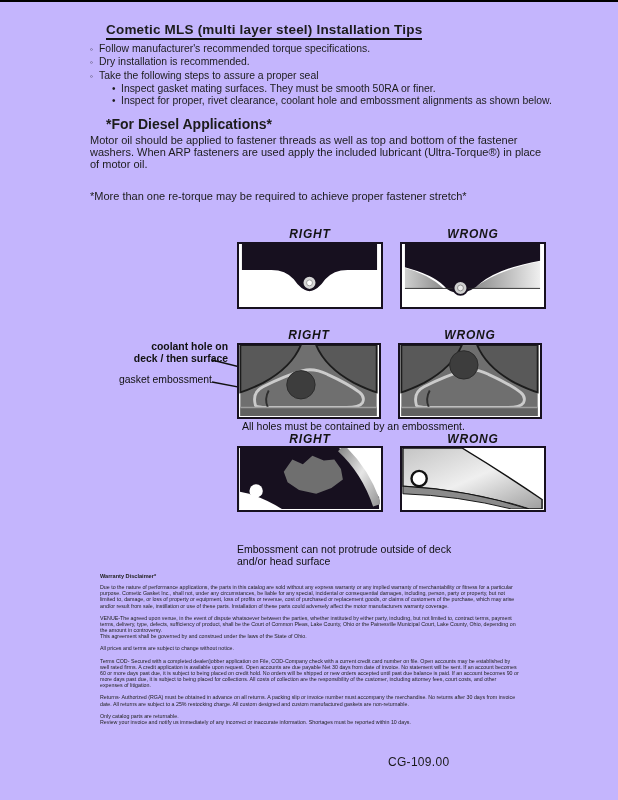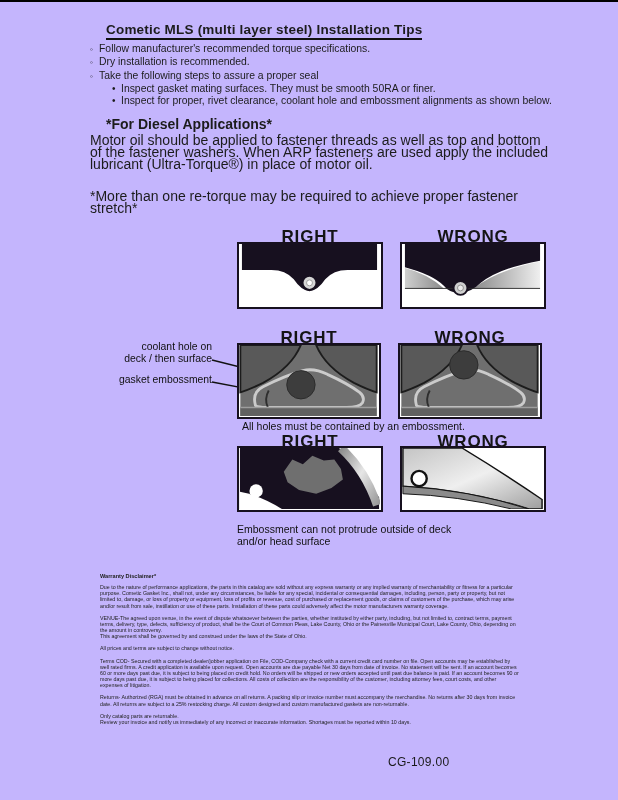--- a/index.html
+++ b/index.html
@@ -10,25 +10,25 @@
   .title {position:absolute; left:106px; top:22px; font-size:13.5px; font-weight:bold;
           letter-spacing:0.2px; border-bottom:2px solid #111; padding-bottom:1px; white-space:nowrap;}
 
   .tips {position:absolute; left:90px; top:43px; font-size:10.4px; line-height:12.3px;}
   .b-row {display:flex; align-items:baseline;}
   .b-row .mark {width:9px; flex:0 0 9px; font-size:8px;}
   .b-row.sub {margin-left:22px;}
   .b-row.sub .mark {font-size:10px;}
 
   .diesel-h {position:absolute; left:106px; top:116px; font-size:14px; font-weight:bold;}
-  .para {position:absolute; left:90px; width:462px; font-size:14px; line-height:12.2px;}
+  .para {position:absolute; left:90px; width:462px; font-size:11px; line-height:12.2px;}
   .p1 {top:134px;} .p2 {top:162px;} .pnote {top:190px;}
 
-  .dlabel {position:absolute; width:146px; text-align:center; font-size:17px; font-weight:bold;
-           letter-spacing:0.8px; color:#141414;}
+  .dlabel {position:absolute; width:146px; text-align:center; font-size:12px; font-weight:bold;
+           letter-spacing:0.8px; color:#141414;font-style:italic;}
   .panel {position:absolute; border:2.5px solid #17101f; background:#fff; box-sizing:border-box;}
   .panel svg {display:block;}
   .caption {position:absolute; font-size:10.5px; line-height:11.6px; color:#111; white-space:nowrap;}
 
   .sidelabel {position:absolute; width:124px; text-align:right; font-size:10.4px; line-height:11.5px; color:#111;}
   .leaders {position:absolute; left:205px; top:350px;}
 
   .legal {position:absolute; left:100px; top:573px; width:420px; font-size:5.3px; line-height:6.15px; color:#222;}
   .legal .lh {font-weight:bold; font-size:5.6px; margin-bottom:5px;}
   .legal p {margin:0 0 6px 0;}
@@ -103,21 +103,21 @@
       <line x1="0" y1="48" x2="146" y2="48" stroke="#2a2a2a" stroke-width="1"></line>
       <circle cx="60" cy="47.5" r="7.5" fill="#cfcfcf" stroke="#17101f" stroke-width="2"></circle>
       <circle cx="60" cy="47.5" r="3.2" fill="#ececec" stroke="#8a8a8a" stroke-width="1"></circle>
     </svg>
   </div>
 
 
   <div class="dlabel" style="left:237px; top:328px; width:144px;">RIGHT</div>
   <div class="dlabel" style="left:398px; top:328px; width:144px;">WRONG</div>
 
-  <div class="sidelabel" style="left:88px; top:341px;">
+  <div class="sidelabel" style="left:104px; top:341px;font-weight:bold;">
     <div>coolant hole on</div>
     <div>deck / then surface</div>
   </div>
   <div class="sidelabel" style="left:88px; top:374px;">gasket embossment</div>
 
   <svg class="leaders" width="100" height="46" viewBox="0 0 100 46">
     <line x1="7" y1="10" x2="91" y2="31" stroke="#111" stroke-width="1.3"></line>
     <line x1="7" y1="32" x2="54" y2="41" stroke="#111" stroke-width="1.3"></line>
   </svg>
 
@@ -179,21 +179,21 @@
             <stop offset="1" stop-color="#9e9e9e"></stop>
         </linearGradient>
       </defs>
       <rect width="146" height="64" fill="#ffffff"></rect>
       <path d="M62,0 L0,0 L0,40 Q70,44 132,64 L146,64 L146,54 Q108,28 62,0 Z" fill="url(#g4)" stroke="#111" stroke-width="1.5"></path>
       <path d="M0,40 Q70,44 132,64 L114,64 Q58,50 0,48 Z" fill="#8b8b8b" stroke="#111" stroke-width="1"></path>
       <circle cx="17" cy="32" r="8" fill="#ffffff" stroke="#111" stroke-width="2.5"></circle>
     </svg>
   </div>
 
-  <div class="caption" style="left:237px; top:524px;">
+  <div class="caption" style="left:237px; top:544px;">
     <div>Embossment can not protrude outside of deck</div>
     <div>and/or head surface</div>
   </div>
 
   <div class="legal">
     <div class="lh">Warranty Disclaimer*</div>
     <p>Due to the nature of performance applications, the parts in this catalog are sold without any express warranty or any implied warranty of merchantability or fitness for a particular purpose.  Cometic Gasket Inc., shall not, under any circumstances, be liable for any special, incidental or consequential damages, including, person, party or property, but not limited to, damage, or loss of property or equipment, loss of profits or revenue, cost of purchased or replacement goods, or claims of customers of the purchase, which may arise and/or result from sale, instillation or use of these parts.  Installation of these parts could adversely affect the motor manufacturers warranty coverage.</p>
     <p>
       </p>
       <div>VENUE-The agreed upon venue, in the event of dispute whatsoever between the parties, whether instituted by either party, including, but not limited to, contract terms, payment terms, delivery, type, defects, sufficiency of product, shall be the Court of Common Pleas, Lake County, Ohio or the Painesville Municipal Court, Lake County, Ohio, depending on the amount in controversy.</div>

